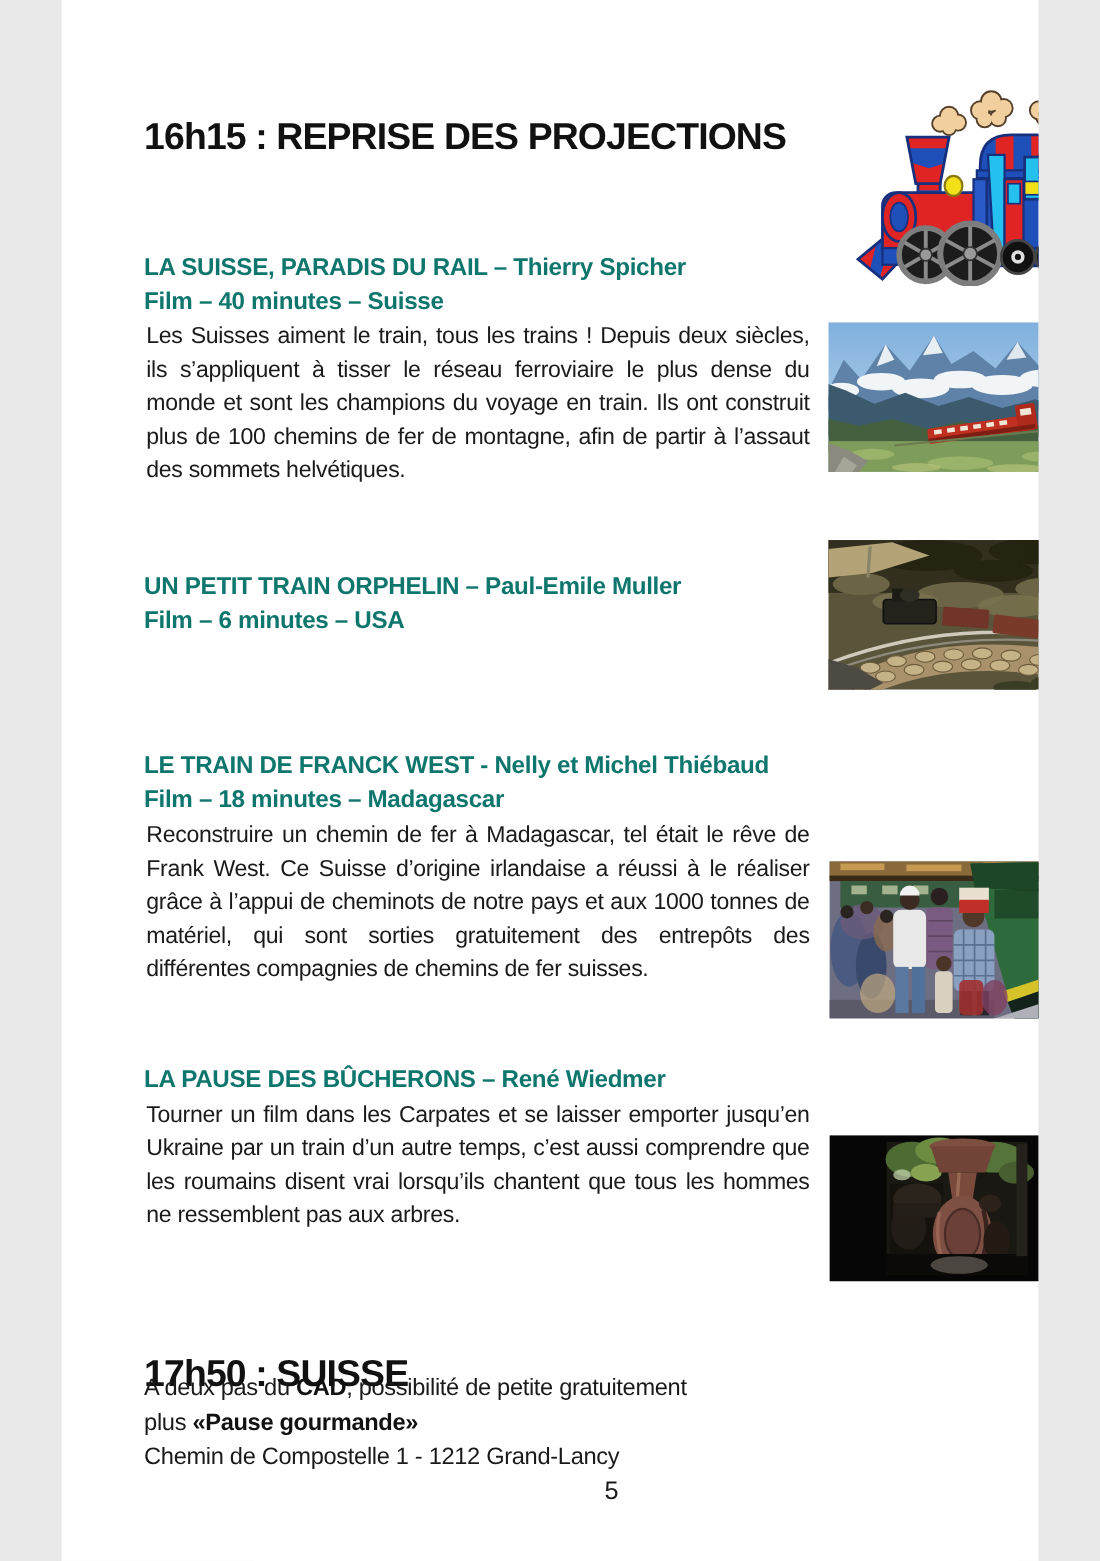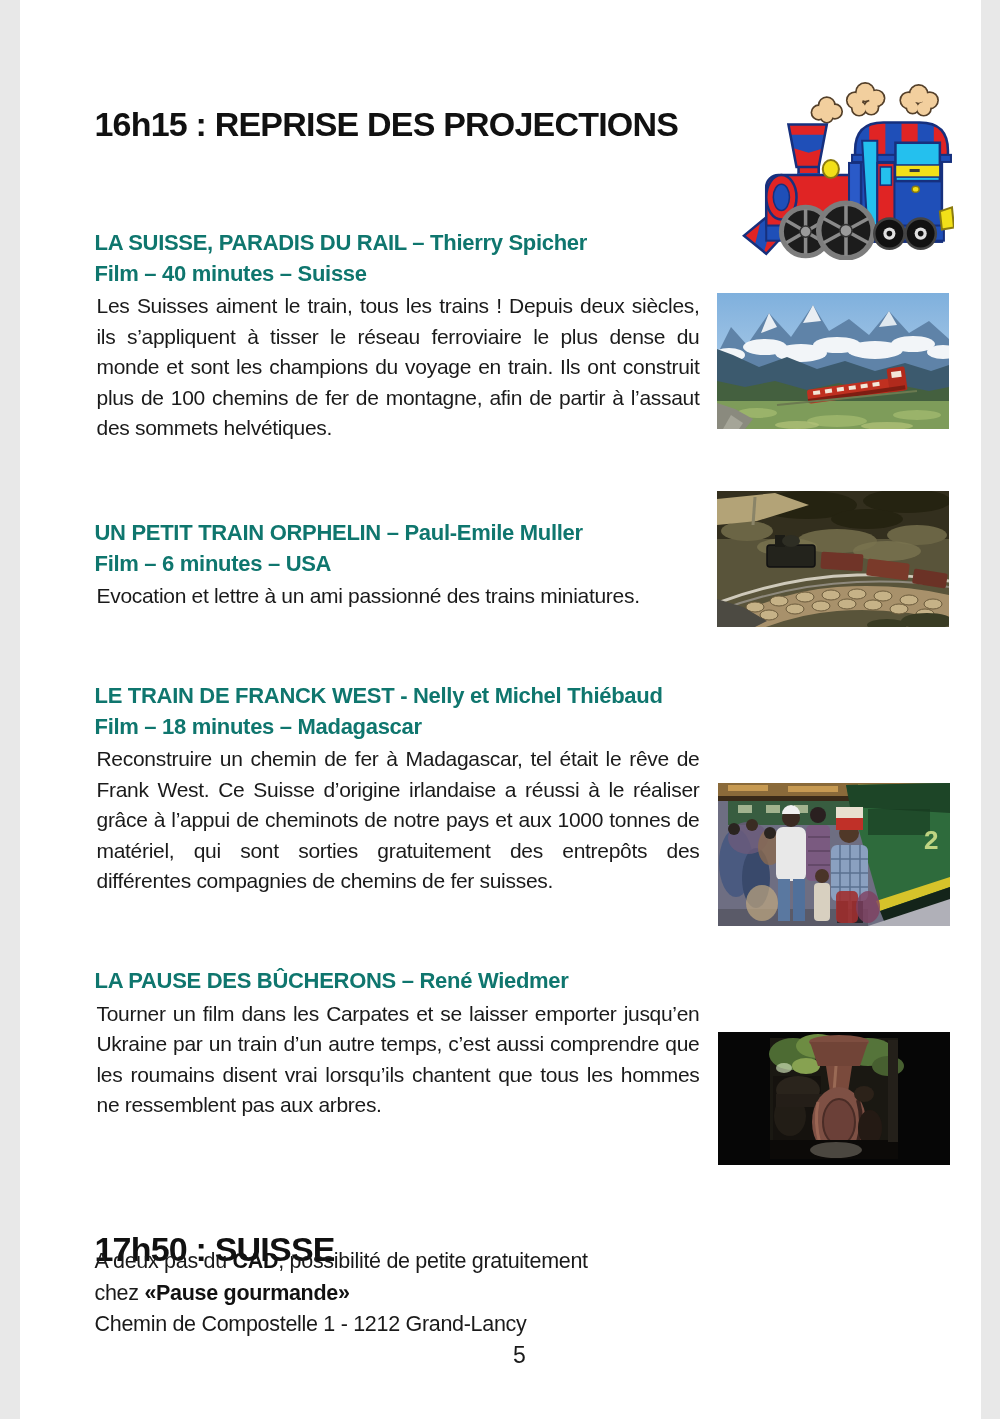--- a/index.html
+++ b/index.html
@@ -1,17 +1,17 @@
 <!DOCTYPE html>
 <html lang="fr"><head>
 <meta charset="utf-8">
 <style>
   html,body{margin:0;padding:0;background:#e8e8e8;}
   .page{
-    position:relative;width:961px;height:1419px;margin:0 auto;
+    position:relative;width:888px;height:1419px;margin:0 auto;
     background:#ffffff;overflow:hidden;
     font-family:"Liberation Sans",sans-serif;color:#161616;
   }
   .main-title{
     position:absolute;left:75px;
     font-size:34px;font-weight:bold;letter-spacing:-0.8px;color:#111;
     white-space:nowrap;
   }
   .t-top{top:82px;}
   .t-pause{top:1202px;}
@@ -227,21 +227,20 @@
             <rect x="176" y="84" width="10" height="6"></rect>
           </g>
       </g>
       <line x1="60" y1="112" x2="200" y2="98" stroke="#6b7a50" stroke-width="2"></line>
     </svg>
   </figure>
 
   <section class="film-section s2">
     <div class="film-title">UN PETIT TRAIN ORPHELIN – Paul-Emile Muller</div>
     <div class="film-subtitle">Film – 6 minutes – USA</div>
-    <p class="film-desc">Evocation et lettre à un ami passionné des trains miniatures.</p>
   </section>
 
   <figure class="photo ph2">
     <svg viewBox="0 0 232 136" preserveAspectRatio="none">
       <rect width="232" height="136" fill="#59543a"></rect>
       <rect x="0" y="0" width="232" height="48" fill="#332f1e"></rect>
       <g fill="#6b6545">
           <ellipse cx="30" cy="40" rx="26" ry="10"></ellipse>
           <ellipse cx="120" cy="50" rx="40" ry="12"></ellipse>
           <ellipse cx="200" cy="44" rx="30" ry="10"></ellipse>
@@ -415,21 +414,21 @@
       <rect x="170" y="8" width="10" height="102" fill="#24201a"></rect>
     </svg>
   </figure>
 
   <h2 class="main-title t-pause">17h50 : SUISSE</h2>
   <div class="pause-body">
     <div class="pause-line">
       <span>A deux pas du </span><span class="b">CAD</span><span>, possibilité de petite gratuitement</span>
     </div>
     <div class="pause-line">
-      <span>chez </span><span class="b">«Pause gourmande»</span>
+      <span>plus </span><span class="b">«Pause gourmande»</span>
     </div>
     <div class="pause-line">
       <span>Chemin de Compostelle 1 - 1212 Grand-Lancy</span>
     </div>
   </div>
 
   <div class="page-number">5</div>
 
 </div>
 

